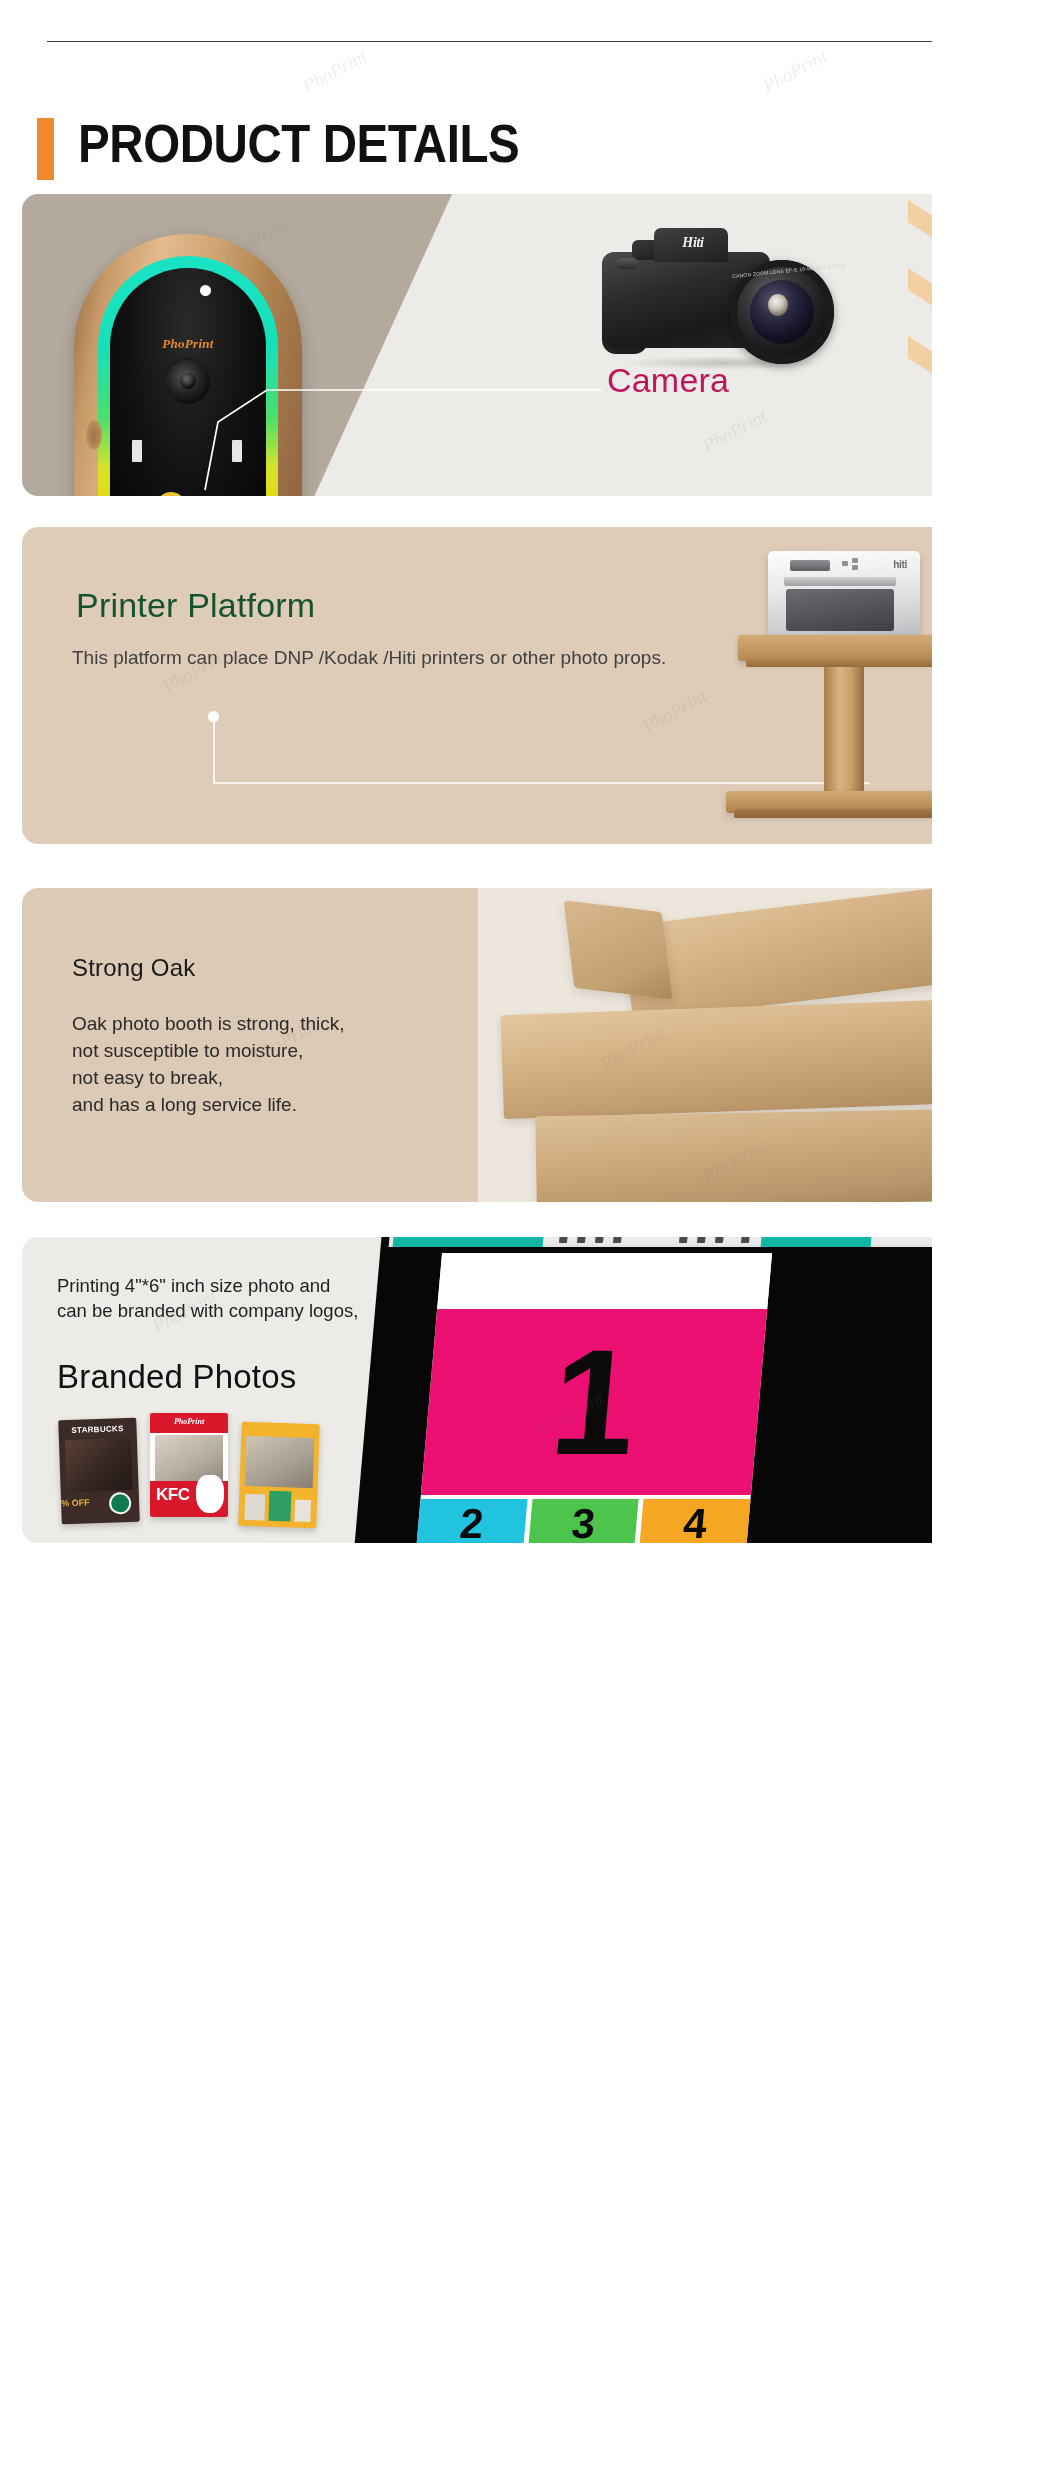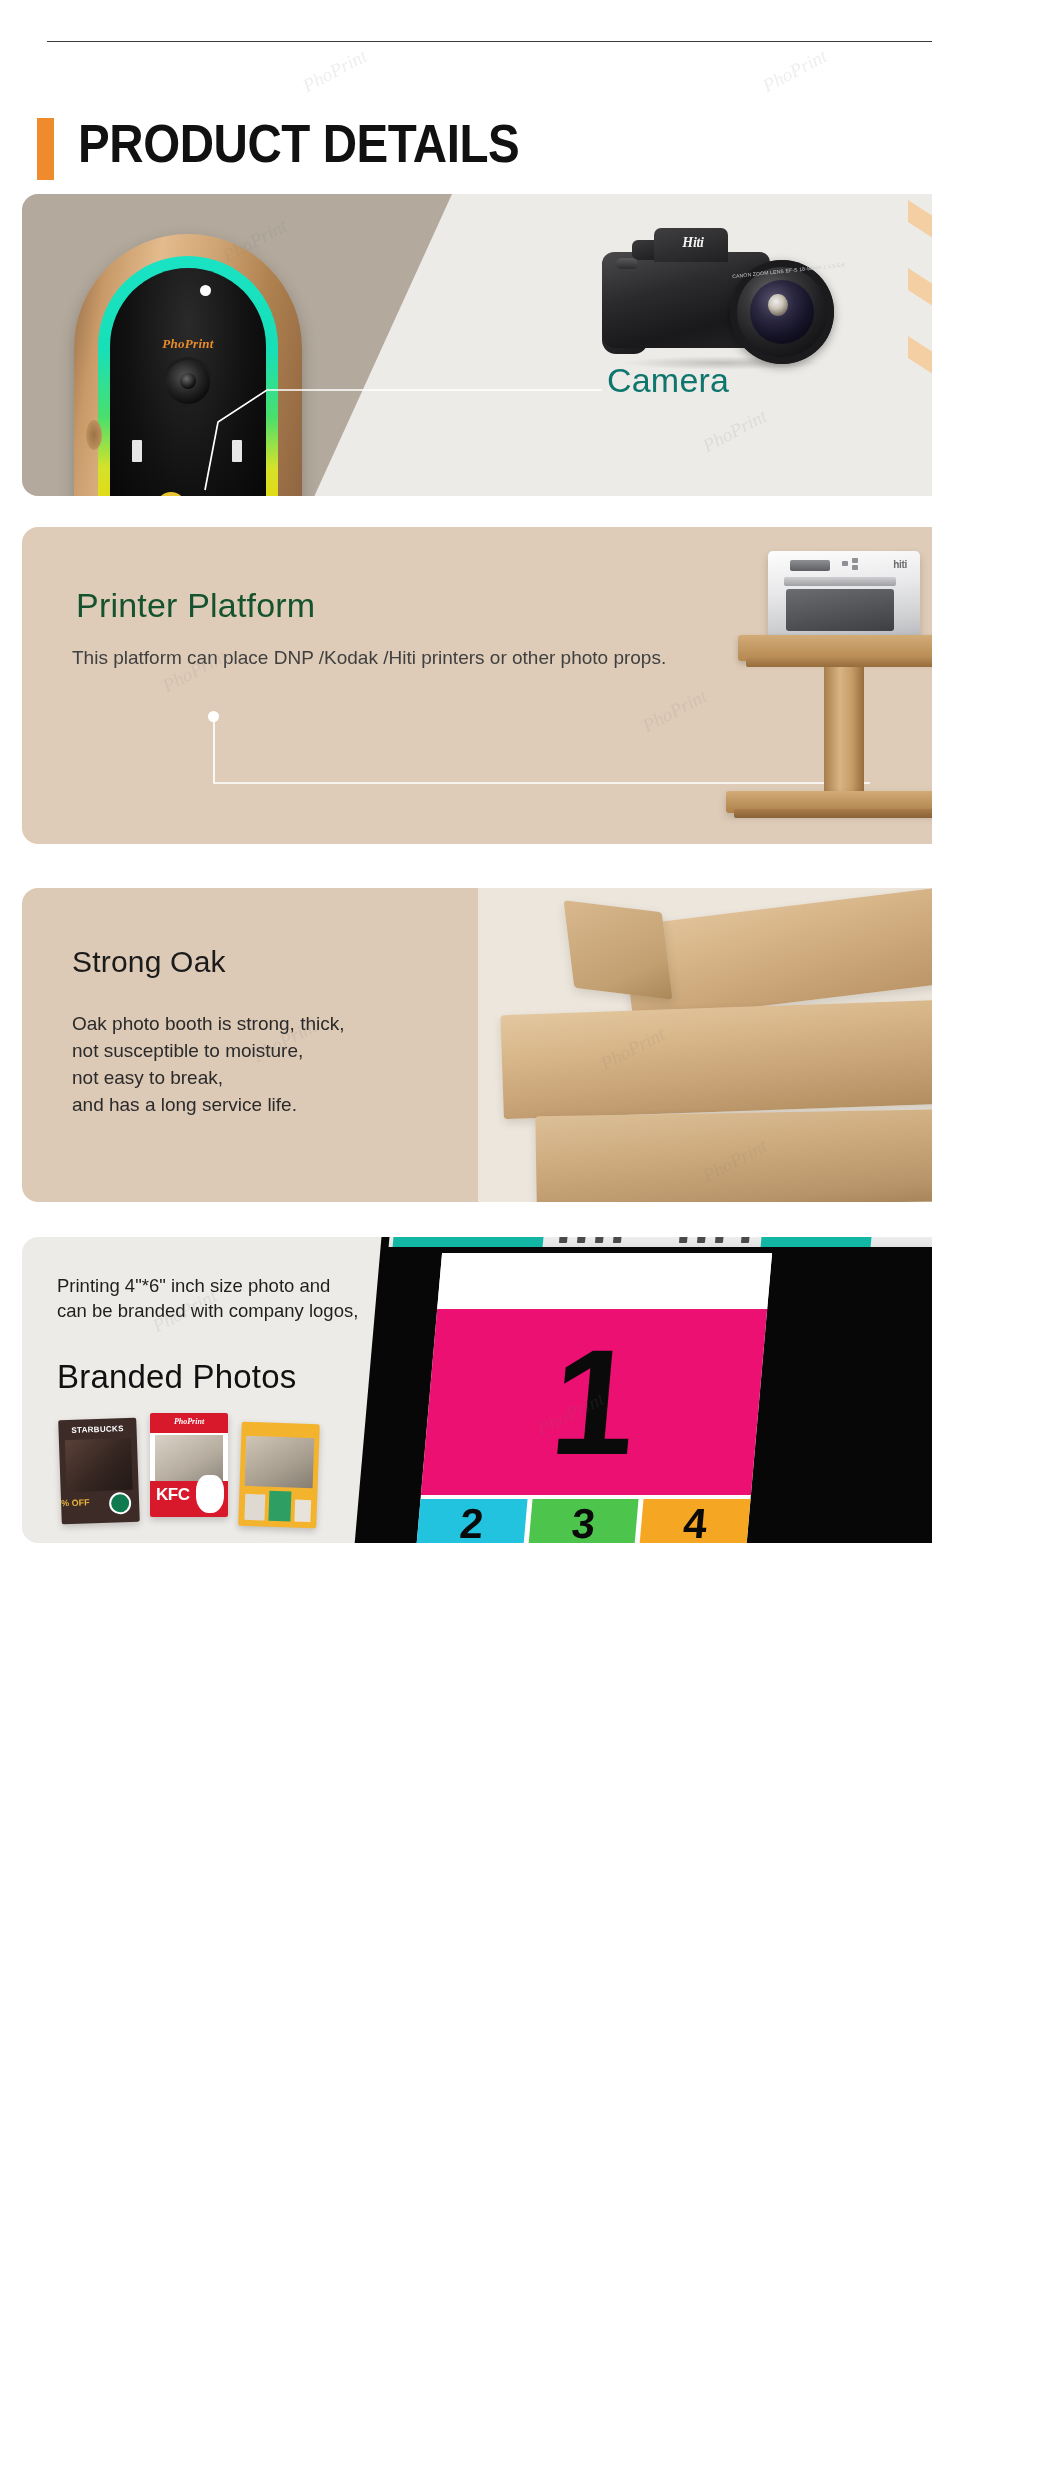--- a/index.html
+++ b/index.html
@@ -116,21 +116,21 @@
   .dslr-ltext{
     position:absolute;left:130px;top:44px;width:100px;text-align:center;
     font-size:5px;color:#cfcfcf;letter-spacing:.2px;white-space:nowrap;transform:rotate(-6deg);
   }
   .dslr-shadow{position:absolute;left:20px;top:132px;width:200px;height:14px;border-radius:50%;
     background:radial-gradient(ellipse,rgba(0,0,0,.18),rgba(0,0,0,0) 70%);}
 
   .chevrons { position:absolute; right:0; top:0; width:130px; height:100%; }
   .chev { position:absolute; left:0; width:130px; height:62px; }
   .c1-text { position:absolute; left:585px; top:168px; width:400px; }
-  .feat-title { font-size:34px; color:#0f766e; font-weight:normal; letter-spacing:.2px; line-height:1.08; }
+  .feat-title { font-size:34px; color:#be185d; font-weight:normal; letter-spacing:.2px; line-height:1.08; }
   .feat-desc { margin-top:6px; font-size:19px; line-height:25px; color:#262626; }
 
   
   #card-printer { left:22px; top:527px; width:1016px; height:317px; background:#DFCCB8; }
   .c2-title { position:absolute; left:54px; top:60px; font-size:34px; color:#14532d; }
   .c2-desc  { position:absolute; left:50px; top:118px; width:600px; font-size:19px; line-height:25px; color:#404040; }
   .stand { position:absolute; left:660px; top:16px; width:330px; height:290px; }
   .stand-top { position:absolute; left:56px; top:92px; width:210px; height:26px; border-radius:3px;
     background:linear-gradient(180deg,#d2ab77,#b5884f); box-shadow:0 3px 6px rgba(0,0,0,.18); }
   .stand-top2 { position:absolute; left:64px; top:114px; width:194px; height:10px; border-radius:2px;
@@ -152,21 +152,21 @@
   .printer-disp { position:absolute; left:22px; top:9px; width:40px; height:11px; border-radius:2px;
     background:linear-gradient(180deg,#8e8f93,#5e5f63); }
   .printer-btn { position:absolute; width:6px; height:5px; border-radius:1px; background:#8f9094; }
   .printer-brand { position:absolute; right:13px; top:8px; font-size:10px; font-weight:bold;
     color:#6a6b6f; font-family:"Liberation Sans",sans-serif; letter-spacing:-.3px; }
   .printer-side { position:absolute; left:130px; top:2px; width:22px; height:84px; border-radius:0 5px 5px 0;
     background:linear-gradient(100deg,#d8d9db,#b7b8bb); }
 
   
   #card-oak { left:22px; top:888px; width:1016px; height:314px; background:#DCC9B6; }
-  .c3-title { position:absolute; left:50px; top:58px; font-size:30px; color:#1b1b1b; }
+  .c3-title { position:absolute; left:50px; top:67px; font-size:24px; color:#1b1b1b; }
   .c3-desc  { position:absolute; left:50px; top:122px; width:560px; font-size:19px; line-height:27px; color:#2a2a2a; }
   .oakwrap { position:absolute; right:0; top:0; width:560px; height:314px; background:#EDE6DC; overflow:hidden; }
   .beam { position:absolute; border-radius:4px; box-shadow:0 4px 10px rgba(0,0,0,.12); }
 
   
   #card-brand { left:22px; top:1237px; width:1016px; height:306px; background:#EDEBE7; }
   .c4-desc { position:absolute; left:35px; top:36px; width:440px; font-size:18.5px; line-height:25px; color:#1f1f1f; }
   .c4-title { position:absolute; left:35px; top:122px; font-size:33px; color:#111; }
   .strips { position:absolute; left:38px; top:176px; width:300px; height:110px; }
   .strip { position:absolute; width:78px; height:104px; border-radius:2px; overflow:hidden;

